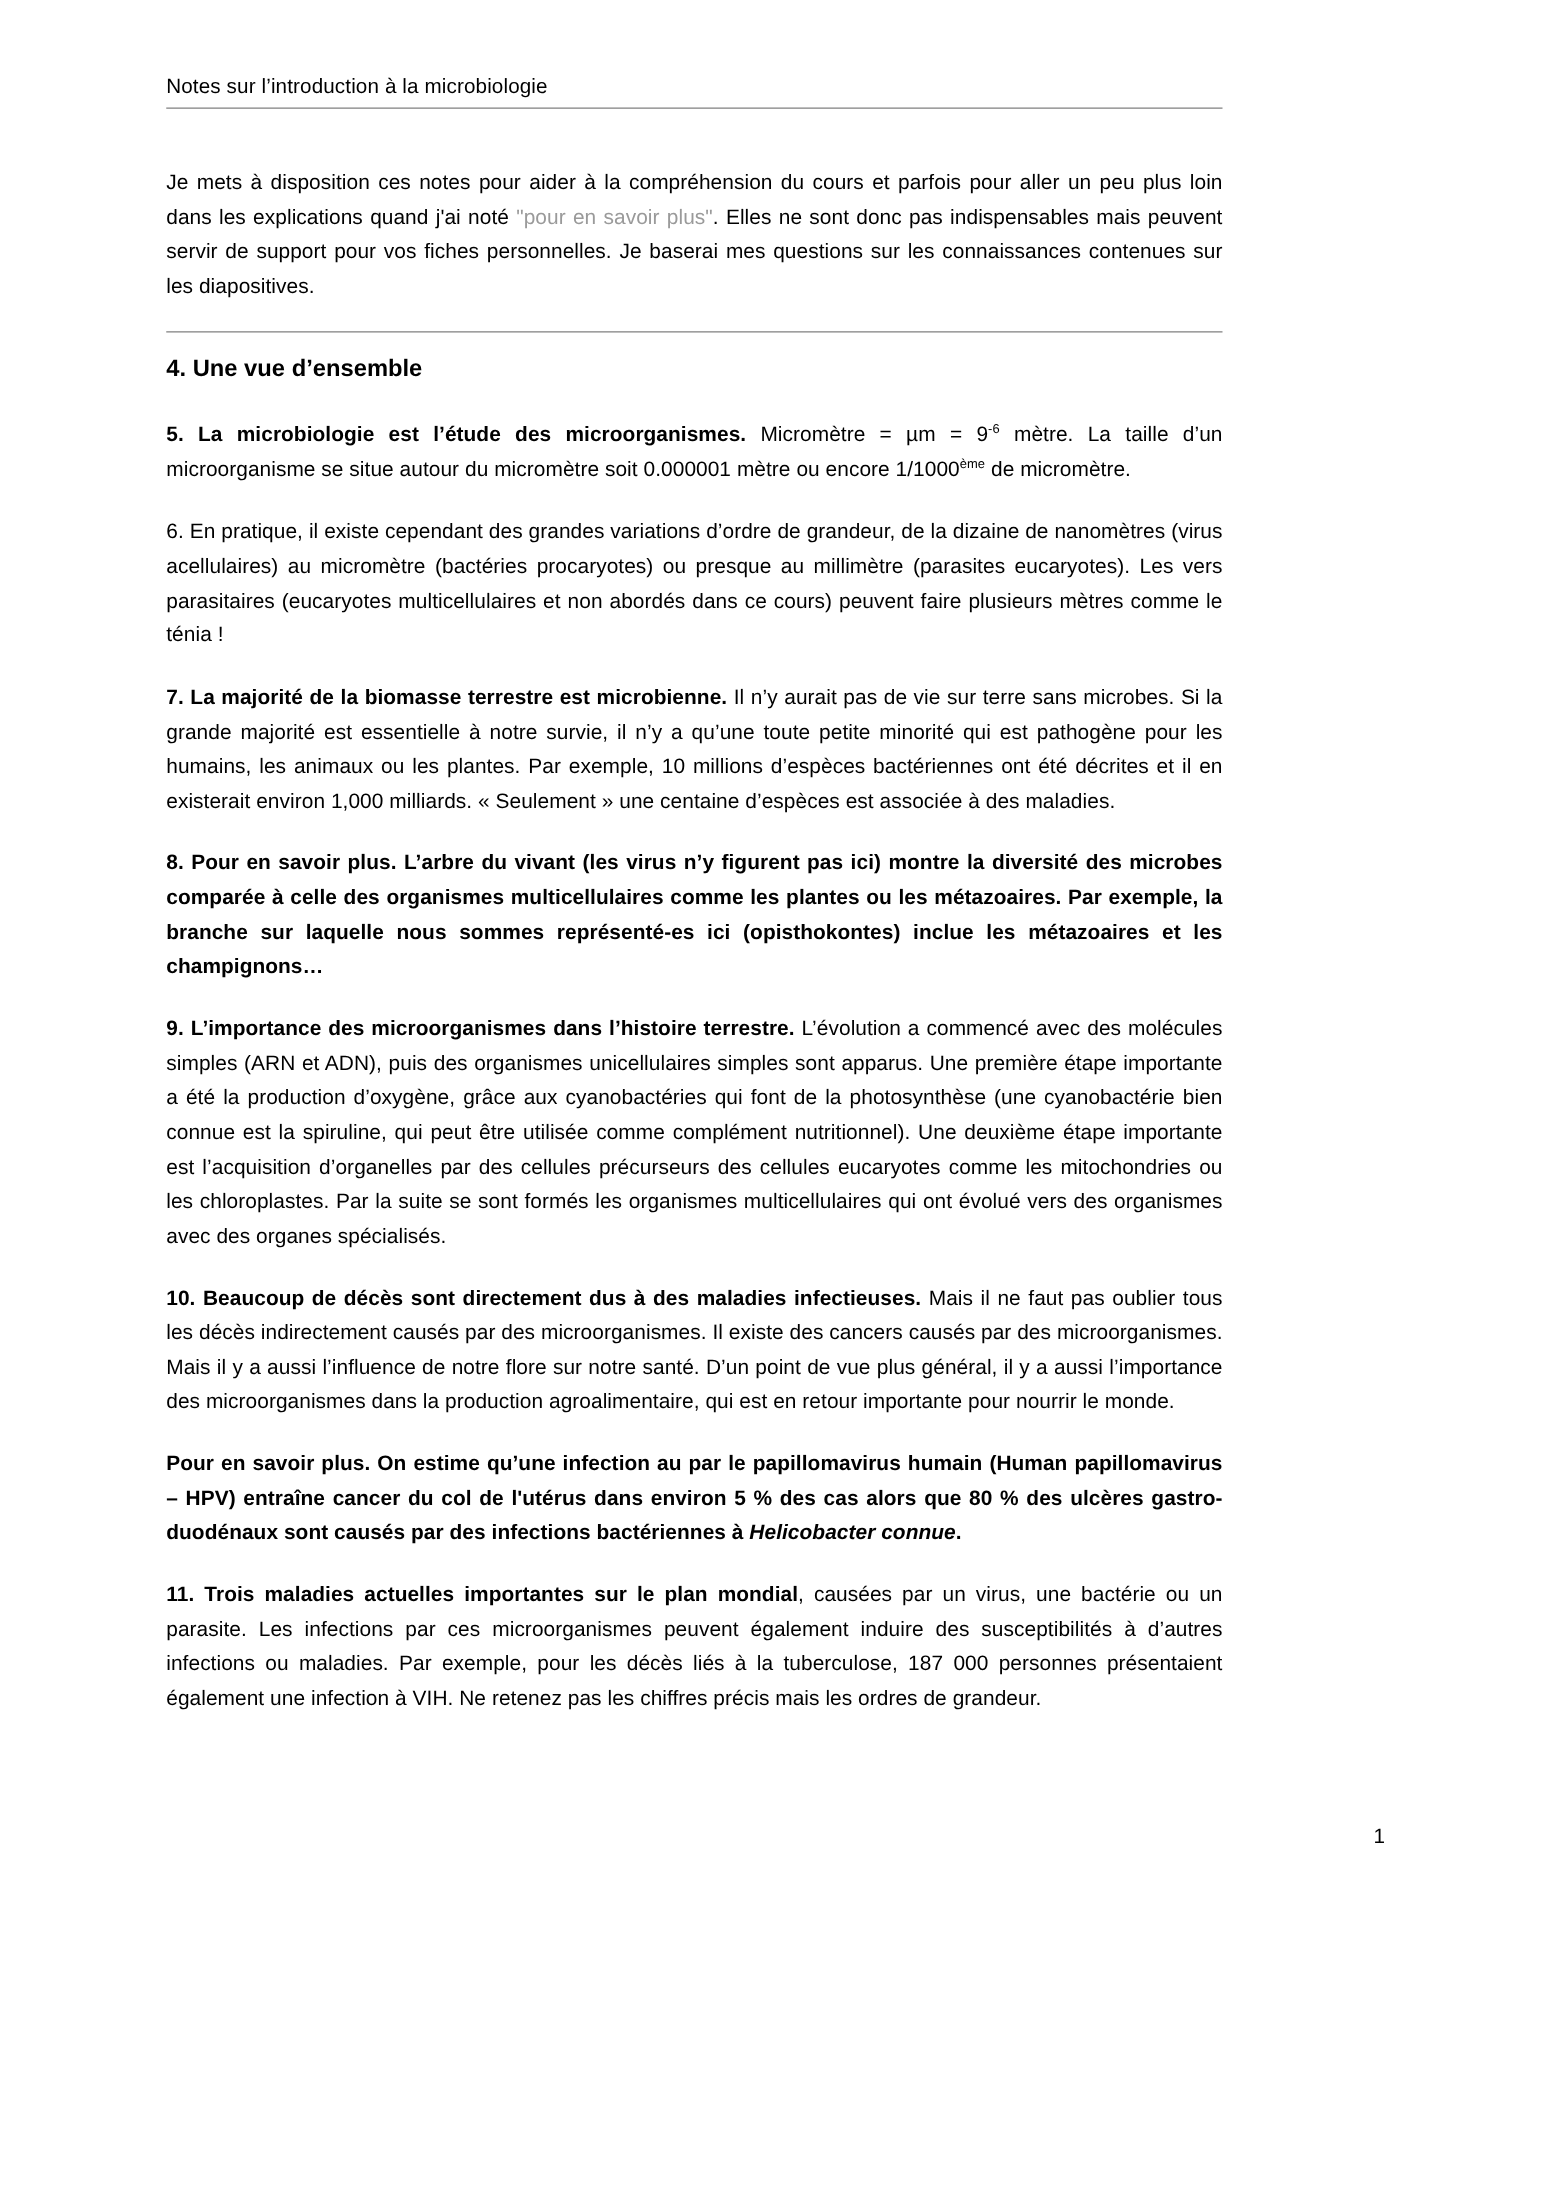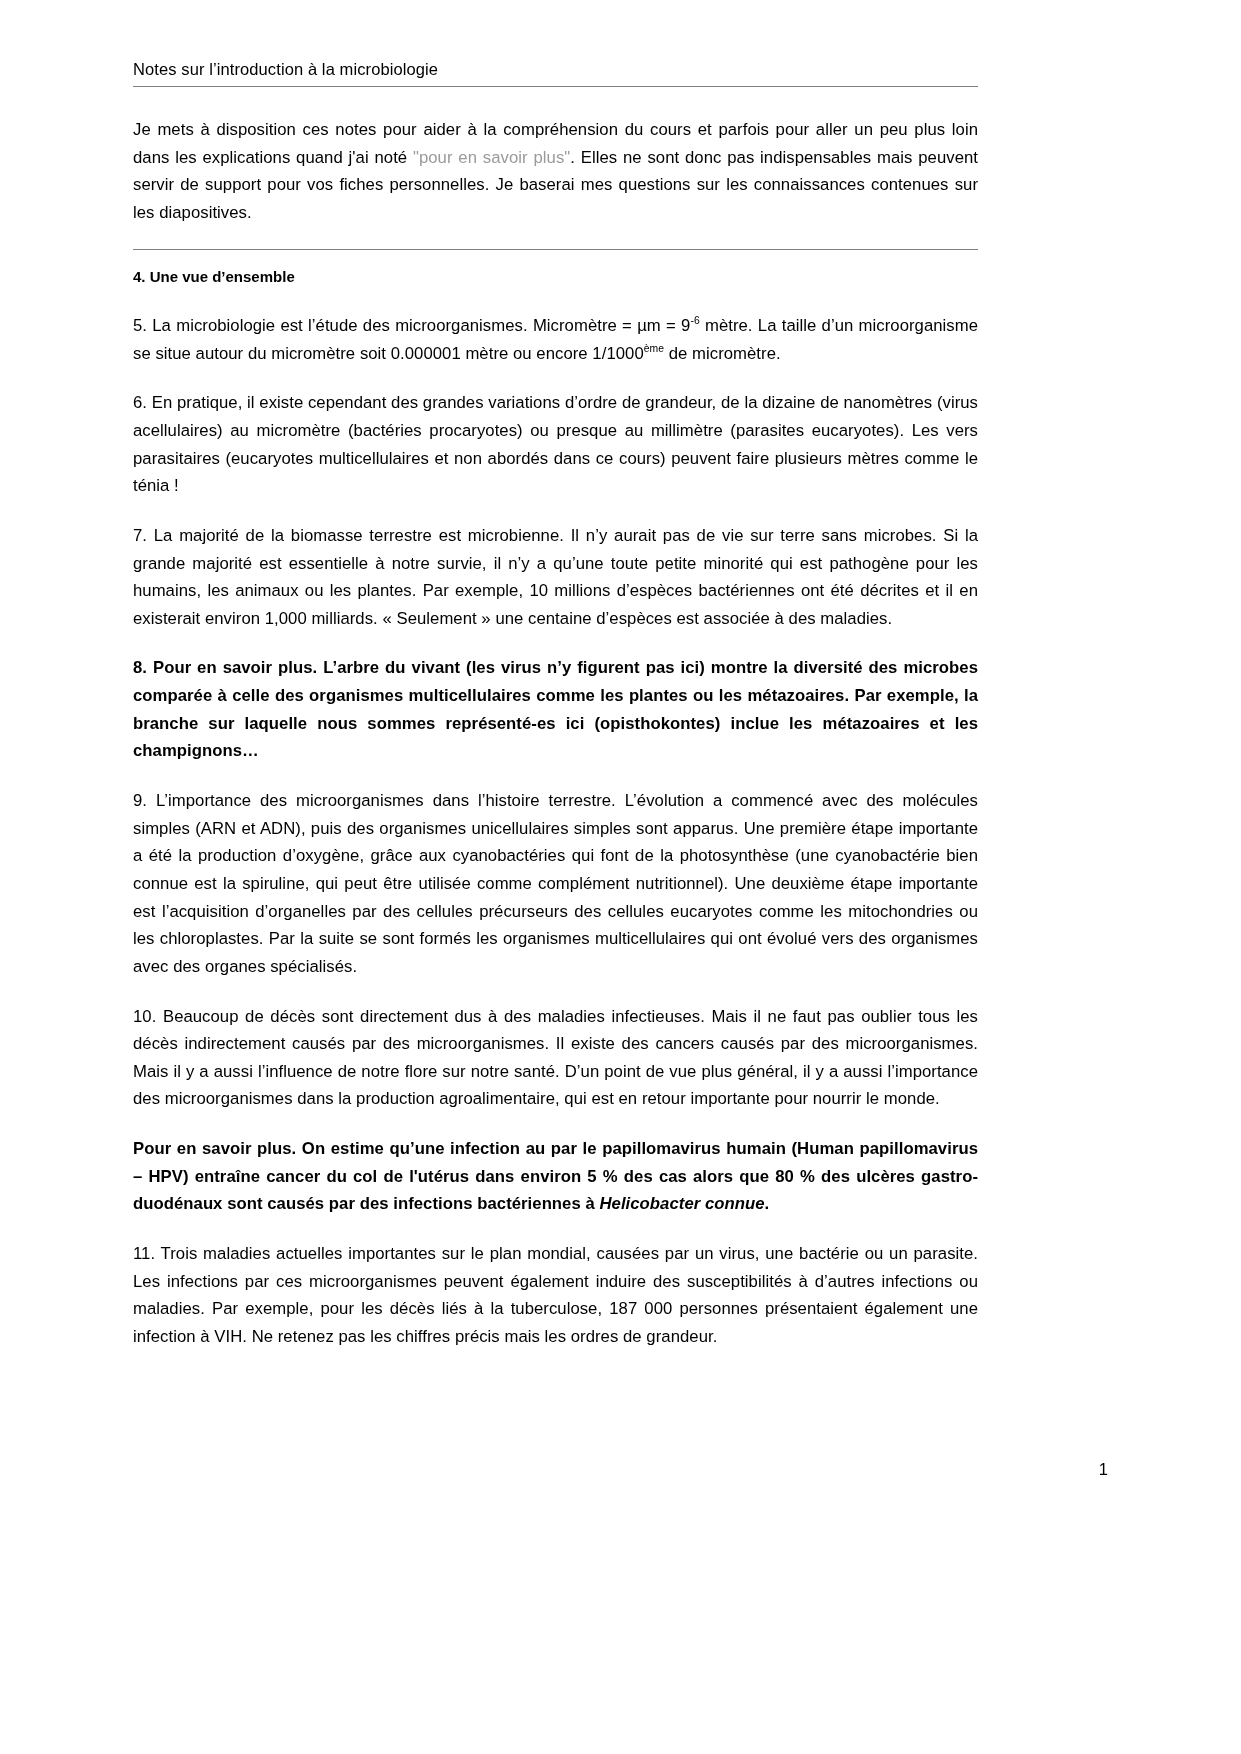--- a/index.html
+++ b/index.html
@@ -41,57 +41,57 @@
   .header-rule {
     border-bottom: 1px solid #808080;
     width: 845px;
     height: 0;
   }
 
   
   .content {
     position: absolute;
     left: 133px;
-    top: 116px;
+    top: 132px;
     width: 845px;
   }
 
   p.para {
     margin: 0 0 22px 0;
     font-size: 16.7px;
     line-height: 1.655;
     text-align: justify;
     text-justify: inter-word;
     color: #000;
     letter-spacing: 0.05px;
   }
   p.para:last-child { margin-bottom: 0; }
 
   .muted { color: #9a9a9a; font-weight: bold; }
   .quoted-muted { color: #9a9a9a; }
-  b.lead { font-weight: normal; }
+  b.lead { font-weight: bold; }
   i.ital { font-style: italic; }
 
   sup {
     font-size: 0.62em;
     vertical-align: super;
     line-height: 0;
   }
 
   
   .section-rule {
     border-top: 1px solid #808080;
     width: 845px;
     height: 0;
     margin: 0 0 16px 0;
   }
 
   .section-head {
     margin: 0 0 24px 0;
-    font-size: 15px;
+    font-size: 19px;
     font-weight: bold;
     line-height: 1.5;
     color: #000;
   }
 
   
   .intro {
     margin-bottom: 24px;
   }
 

